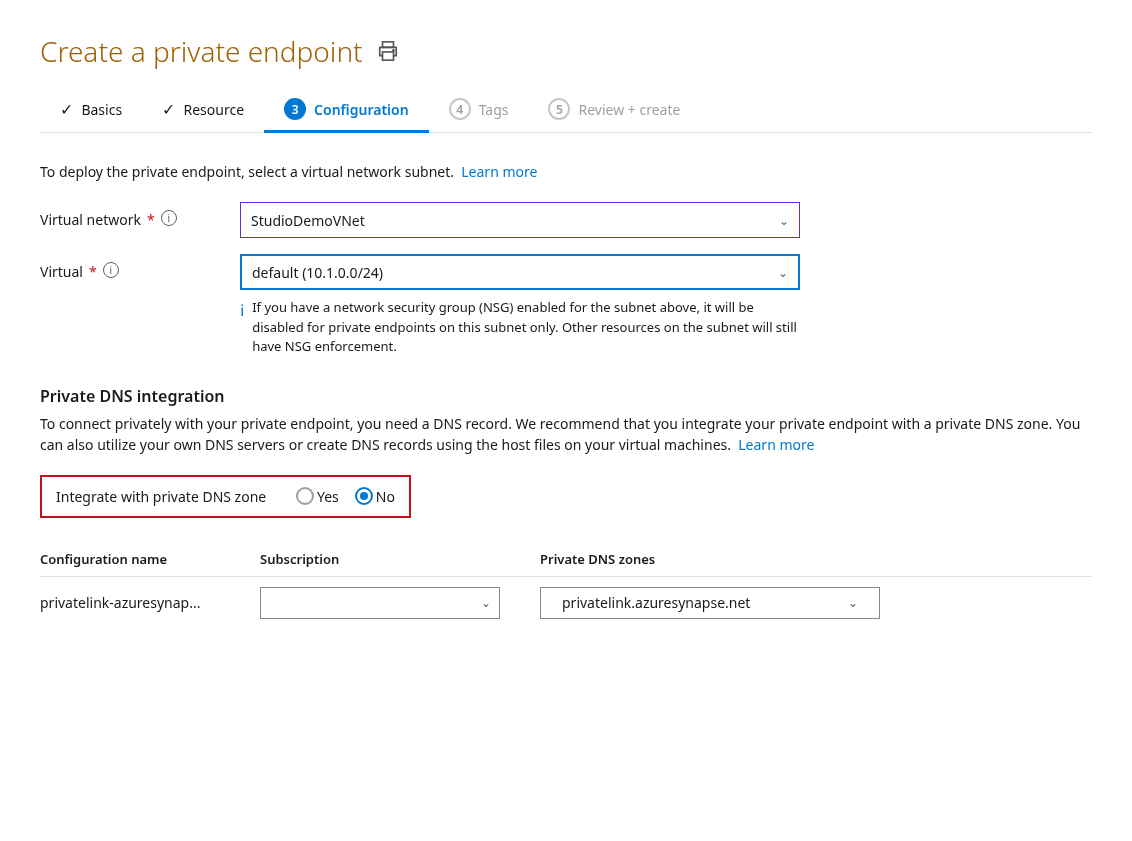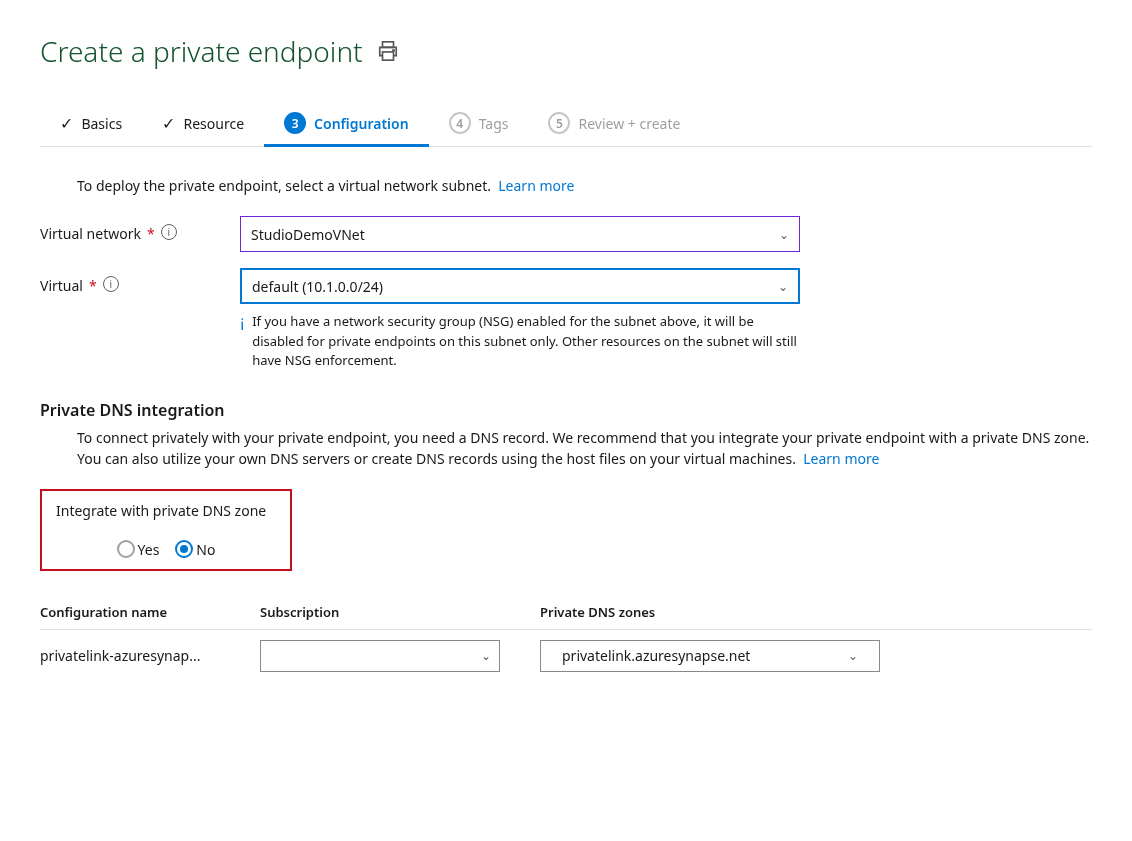--- a/index.html
+++ b/index.html
@@ -7,25 +7,25 @@
       font-family: 'Segoe UI', system-ui, sans-serif;
       background: #fff;
       color: #1a1a1a;
       font-size: 14px;
       padding: 32px 40px;
     }
 
     .page-title {
       font-size: 28px;
       font-weight: 300;
-      color: #14532d;
+      color: #a16207;
       display: flex;
       align-items: center;
       gap: 14px;
-      margin-bottom: 32px;
+      margin-bottom: 18px;
     }
 
     
     .wizard-tabs {
       display: flex;
       align-items: center;
       gap: 0;
       border-bottom: 1px solid #e0e0e0;
       margin-bottom: 28px;
     }
@@ -91,21 +91,20 @@
       font-size: 16px;
       font-weight: 600;
       margin-bottom: 6px;
       color: #1a1a1a;
     }
 
     .section-desc {
       color: #1a1a1a;
       margin-bottom: 20px;
       line-height: 1.5;
-      margin-left: 37px;
     }
 
     .learn-more {
       color: #0078d4;
       text-decoration: none;
       cursor: pointer;
     }
 
     
     .form-row {
@@ -195,21 +194,20 @@
     }
 
     
     .integrate-row {
       border: 2px solid #c50f1f;
       padding: 10px 14px;
       display: inline-flex;
       align-items: center;
       gap: 20px;
       margin-bottom: 24px;
-      flex-direction: column;
     }
 
     .integrate-label {
       font-size: 14px;
       color: #1a1a1a;
       min-width: 220px;
     }
 
     .radio-group {
       display: flex;

